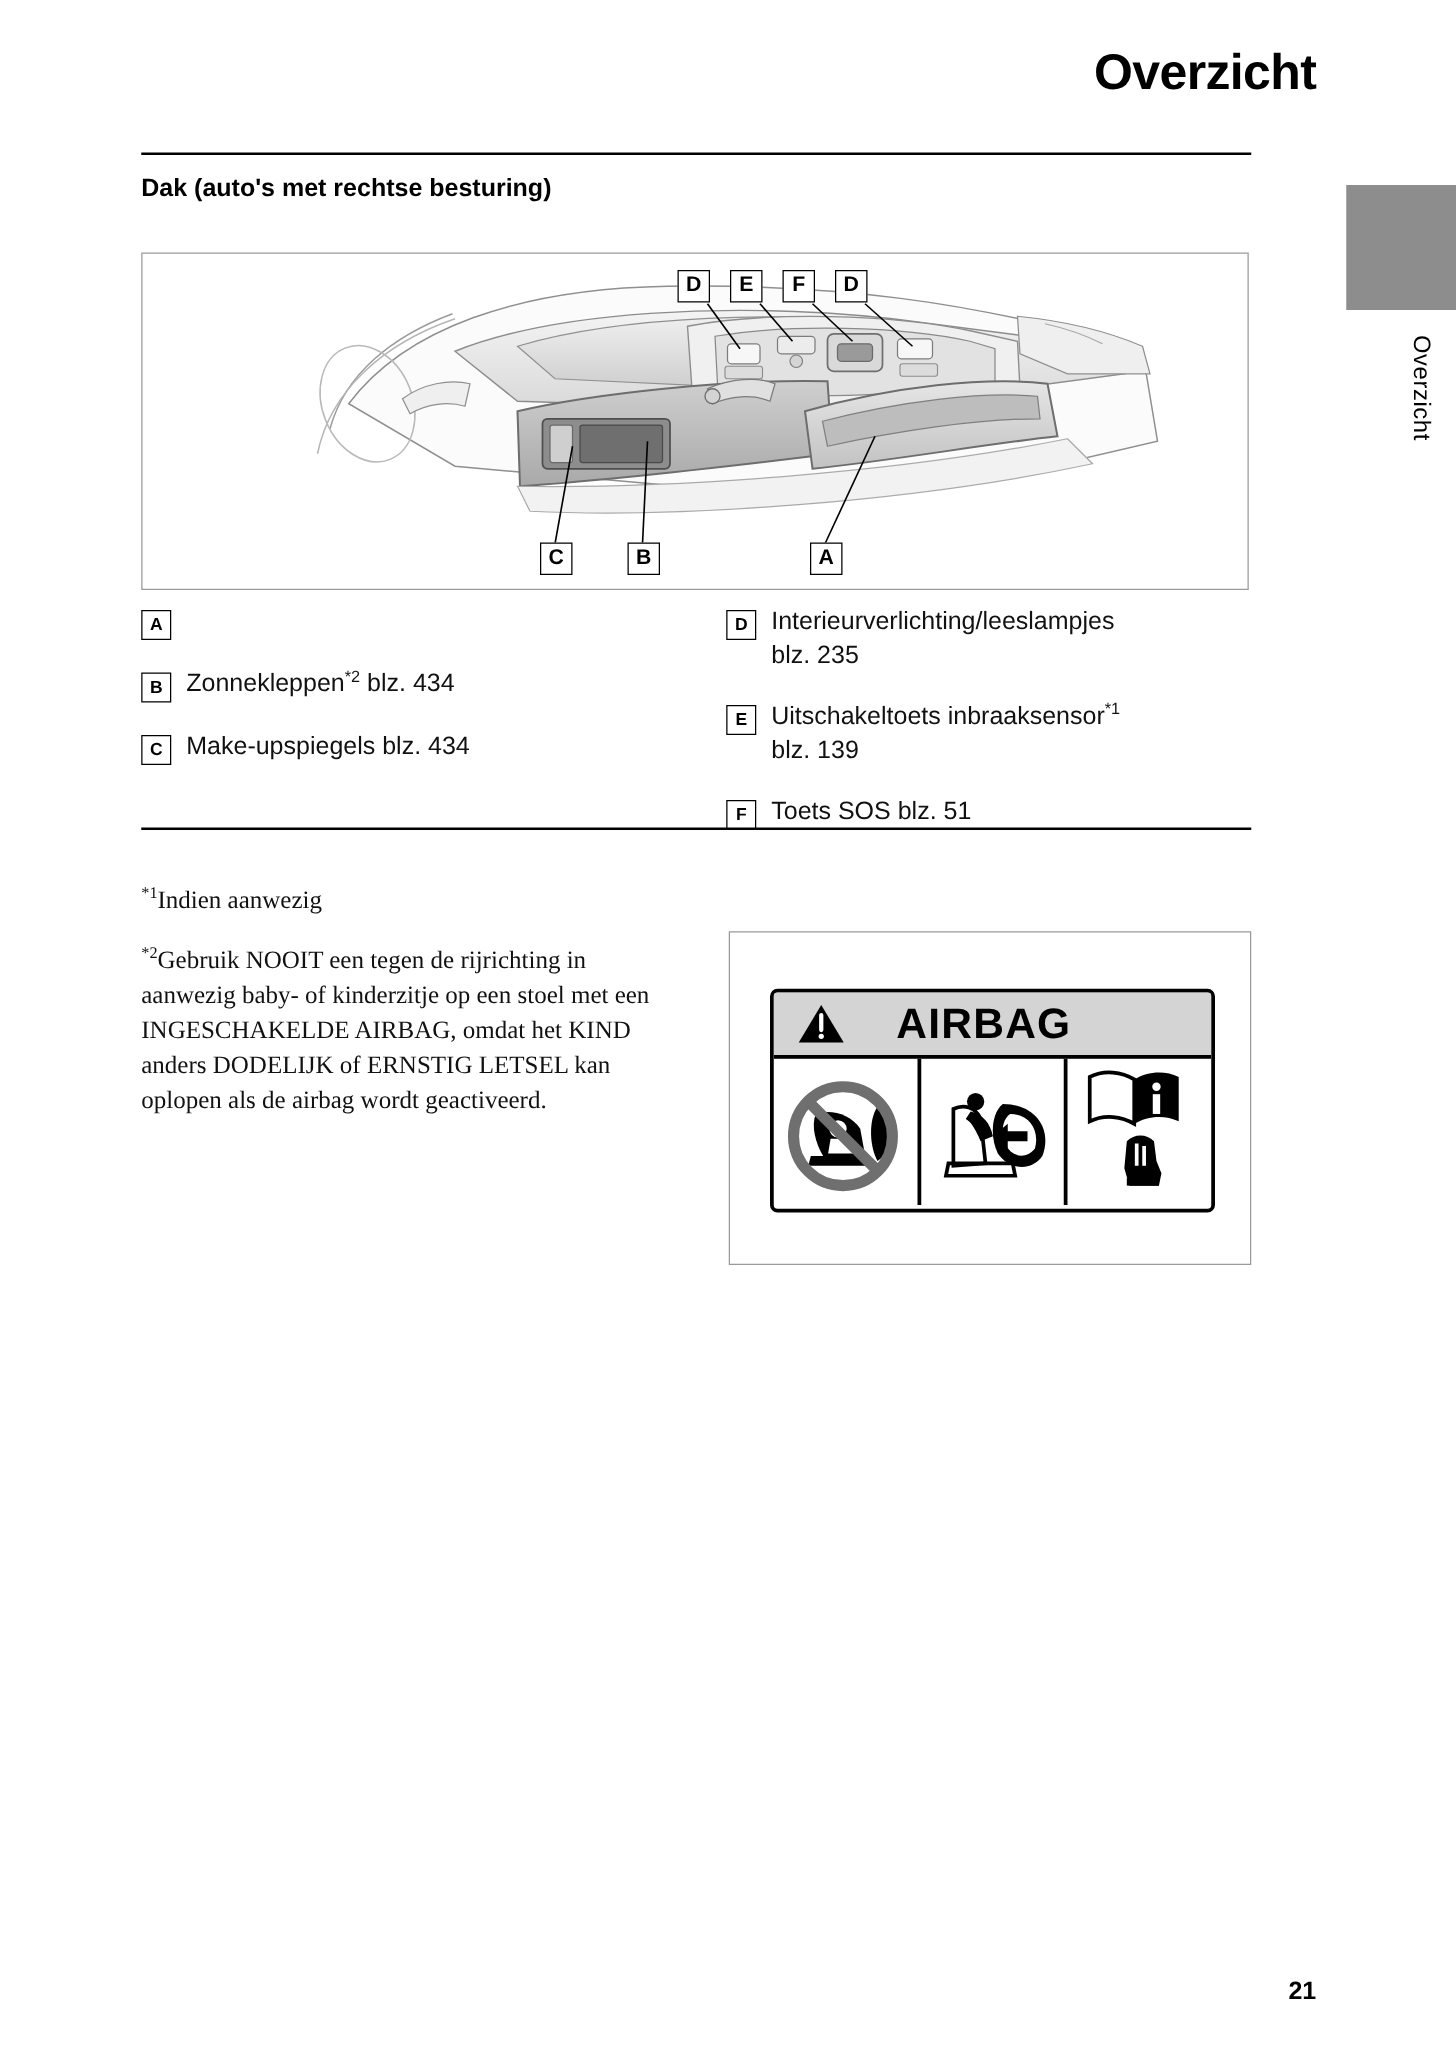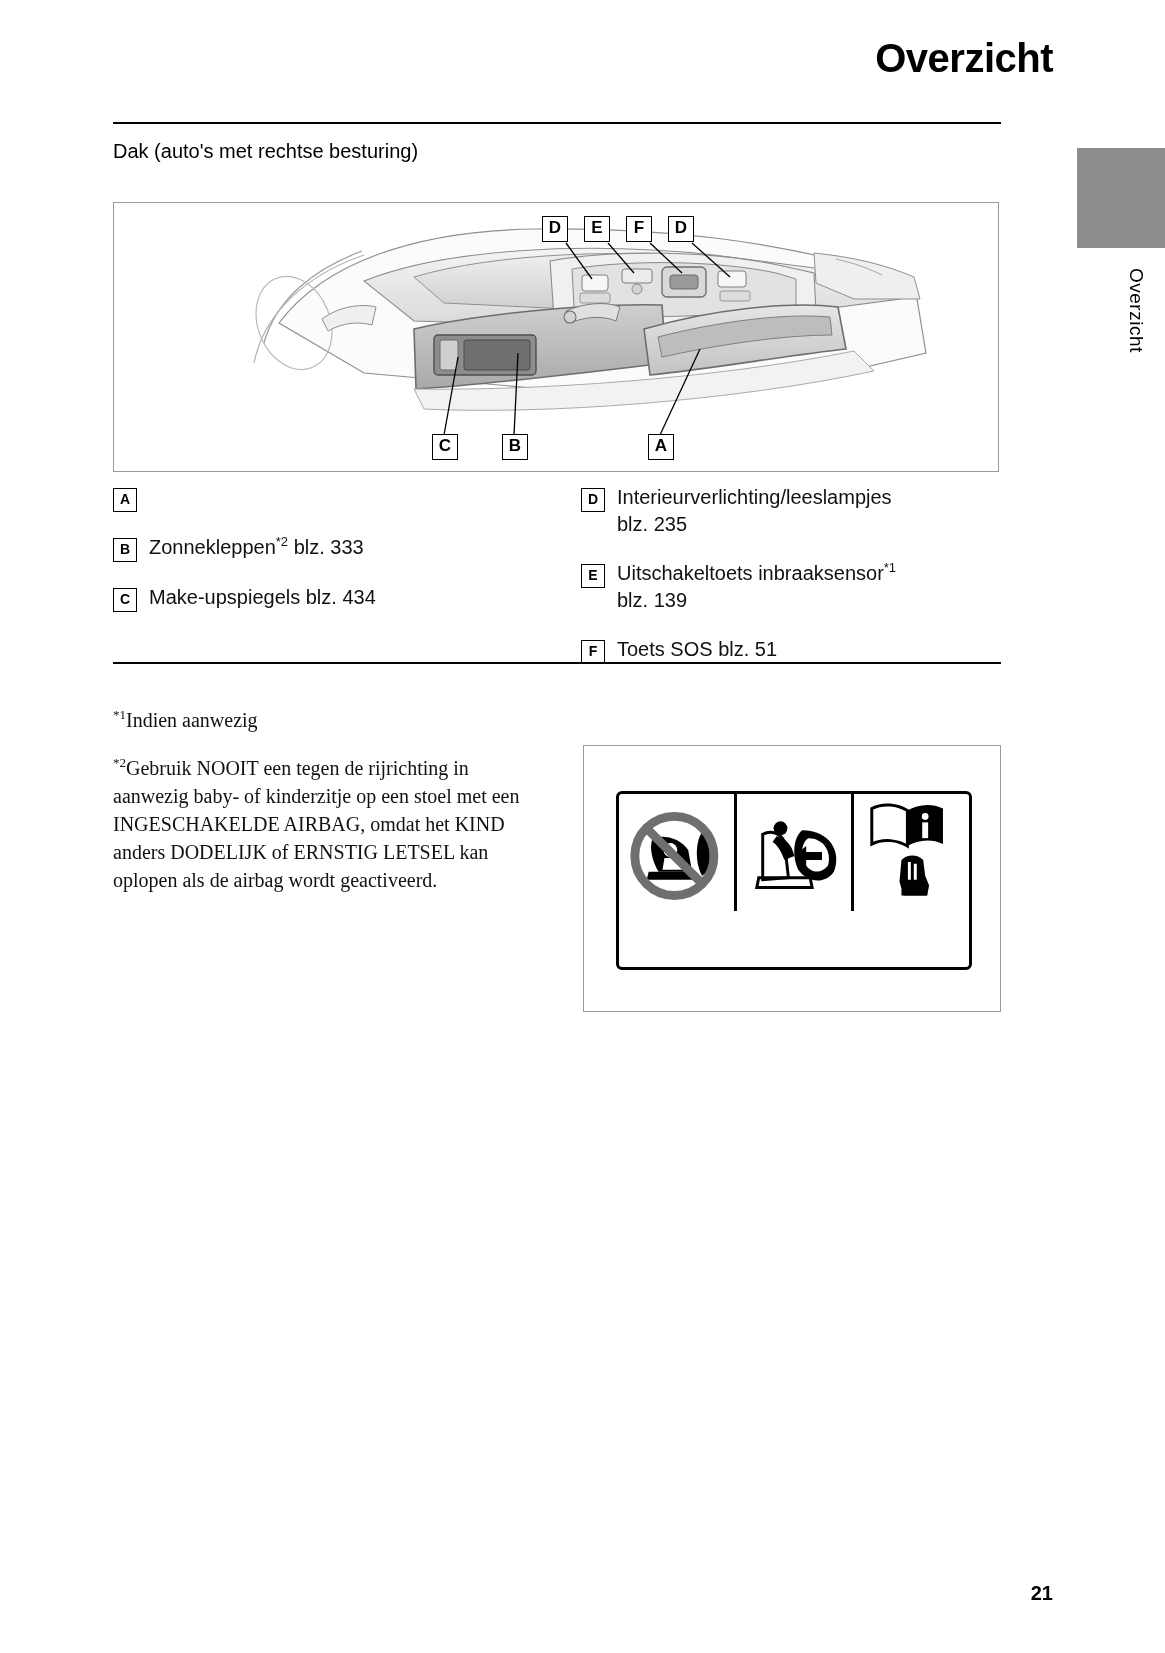--- a/index.html
+++ b/index.html
@@ -53,21 +53,21 @@
     text-orientation: mixed;
     letter-spacing: 0.5px;
   }
 
   
   .section-subtitle {
     position: absolute;
     top: 140px;
     left: 113px;
     font-size: 20px;
-    font-weight: normal;
+    font-weight: bold;
     color: #000;
   }
 
   
   .figure-box {
     position: absolute;
     top: 202px;
     left: 113px;
     width: 884px;
     height: 268px;
@@ -328,21 +328,21 @@
 
   <div class="legend-col left">
 
     <div class="legend-row">
       <div class="legend-key">A</div>
     </div>
 
     <div class="legend-row">
       <div class="legend-key">B</div>
       <div class="legend-text">
-        <span>Zonnekleppen</span><span class="sub">*2</span><span> blz. 333</span>
+        <span>Zonnekleppen</span><span class="sub">*2</span><span> blz. 434</span>
       </div>
     </div>
 
     <div class="legend-row">
       <div class="legend-key">C</div>
       <div class="legend-text">
         <span>Make-upspiegels blz. 434</span>
       </div>
     </div>
 
@@ -382,20 +382,28 @@
   <div class="footnote">
     <span class="mark">*1</span><span>Indien aanwezig</span>
   </div>
   <div class="footnote">
     <span class="mark">*2</span><span>Gebruik NOOIT een tegen de rijrichting in aanwezig baby- of kinderzitje op een stoel met een INGESCHAKELDE AIRBAG, omdat het KIND anders DODELIJK of ERNSTIG LETSEL kan oplopen als de airbag wordt geactiveerd.</span>
   </div>
 </div>
 
 <div class="airbag-box">
   <div class="airbag-label">
+    <div class="airbag-head">
+      <svg class="warn-tri" width="40" height="34" viewBox="0 0 40 34">
+        <path d="M20 2 L38 32 L2 32 Z" fill="#000"></path>
+        <path d="M20 10 L20 22" stroke="#fff" stroke-width="3.4" stroke-linecap="round"></path>
+        <circle cx="20" cy="27" r="2.1" fill="#fff"></circle>
+      </svg>
+      <span class="airbag-word">AIRBAG</span>
+    </div>
     <div class="airbag-panels">
 
       <div class="airbag-panel">
         <svg width="100%" height="100%" viewBox="0 0 116 117">
 
           <path d="M84 38 C100 46 100 72 84 82 C78 72 76 50 84 38 Z" fill="#000"></path>
 
           <path d="M30 78 L78 78 L78 86 L28 86 Z" fill="#000"></path>
 
           <path d="M34 44 C46 40 62 44 70 56 L74 78 L40 78 C34 68 30 54 34 44 Z" fill="#000"></path>

